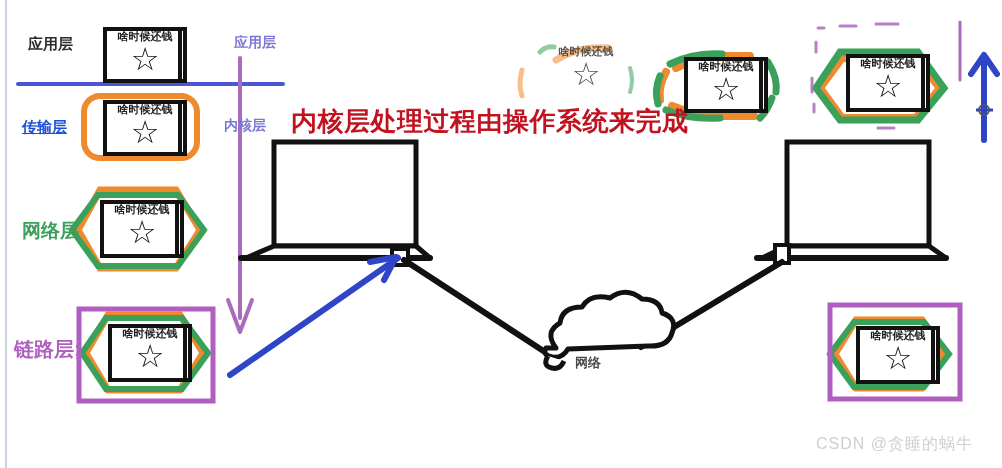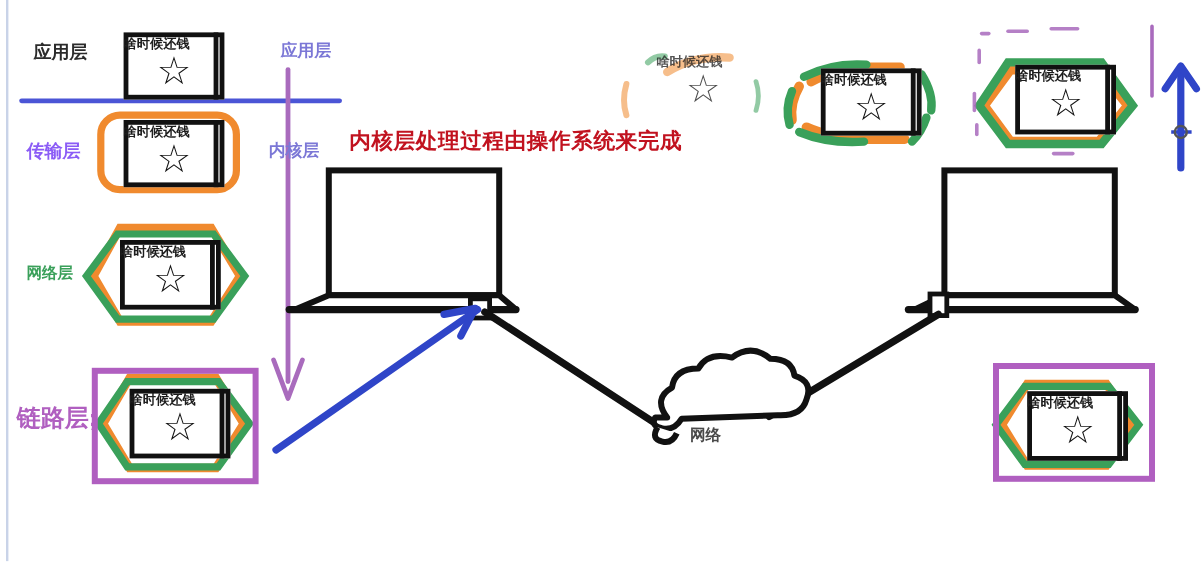--- a/index.html
+++ b/index.html
@@ -1,32 +1,32 @@
 <!DOCTYPE html>
 <html><head>
 <meta charset="utf-8">
 <style>
   html,body{margin:0;padding:0;background:#ffffff;}
   body{font-family:"Liberation Sans","DejaVu Sans",sans-serif;}
   #canvas{position:relative;width:1002px;height:468px;background:#ffffff;overflow:hidden;}
   #canvas svg{position:absolute;left:0;top:0;width:1002px;height:468px;}
   .lbl{position:absolute;white-space:nowrap;font-weight:700;line-height:1;}
   .lbl-app{color:#2b2b2b;font-size:15px;}
-  .lbl-trans{color:#8b5cf6;font-size:15px;}
-  .lbl-net{color:#3aa05a;font-size:13px;}
+  .lbl-trans{color:#1d4ed8;font-size:15px;text-decoration:underline;}
+  .lbl-net{color:#3aa05a;font-size:19px;}
   .lbl-link{color:#b05fc0;font-size:20px;}
   .lbl-side{color:#7b77d6;font-size:14px;}
-  .lbl-red{color:#c1121f;font-size:18px;font-weight:800;letter-spacing:.5px;}
+  .lbl-red{color:#c1121f;font-size:26px;font-weight:800;letter-spacing:.5px;}
   .lbl-cloud{color:#4a4a4a;font-size:13px;font-weight:600;}
   .lbl-wm{color:#cfcfcf;font-size:16px;font-weight:400;letter-spacing:1px;}
   .pkt{position:absolute;}
   .pkt .frame{position:absolute;left:0;top:0;width:100%;height:100%;
      border:4px solid #111;background:#fff;box-sizing:border-box;}
   .pkt .bar{position:absolute;top:0;bottom:0;width:4px;background:#111;}
-  .pkt .ptxt{position:absolute;left:0;right:0;top:2px;
+  .pkt .ptxt{position:absolute;left:0;right:0;top:2px;text-align:center;
      color:#1d1d1d;font-weight:700;white-space:nowrap;}
   .pkt .star{position:absolute;left:0;right:0;display:flex;justify-content:center;
      color:#111;line-height:1;}
   .faded{opacity:.82;}
 </style>
 </head>
 <body>
 
 <div id="canvas">
 
@@ -181,14 +181,15 @@
   <div class="lbl lbl-net" style="left:22px;top:221px;">网络层</div>
   <div class="lbl lbl-link" style="left:14px;top:339px;">链路层;</div>
 
   <div class="lbl lbl-side" style="left:234px;top:35px;">应用层</div>
   <div class="lbl lbl-side" style="left:224px;top:118px;text-align:right;">内核层</div>
 
   <div class="lbl lbl-red" style="left:291px;top:108px;">内核层处理过程由操作系统来完成</div>
 
   <div class="lbl lbl-cloud" style="left:575px;top:356px;">网络</div>
 
+  <div class="lbl lbl-wm" style="left:816px;top:436px;">CSDN @贪睡的蜗牛</div>
 
 </div>
 
 </body></html>

